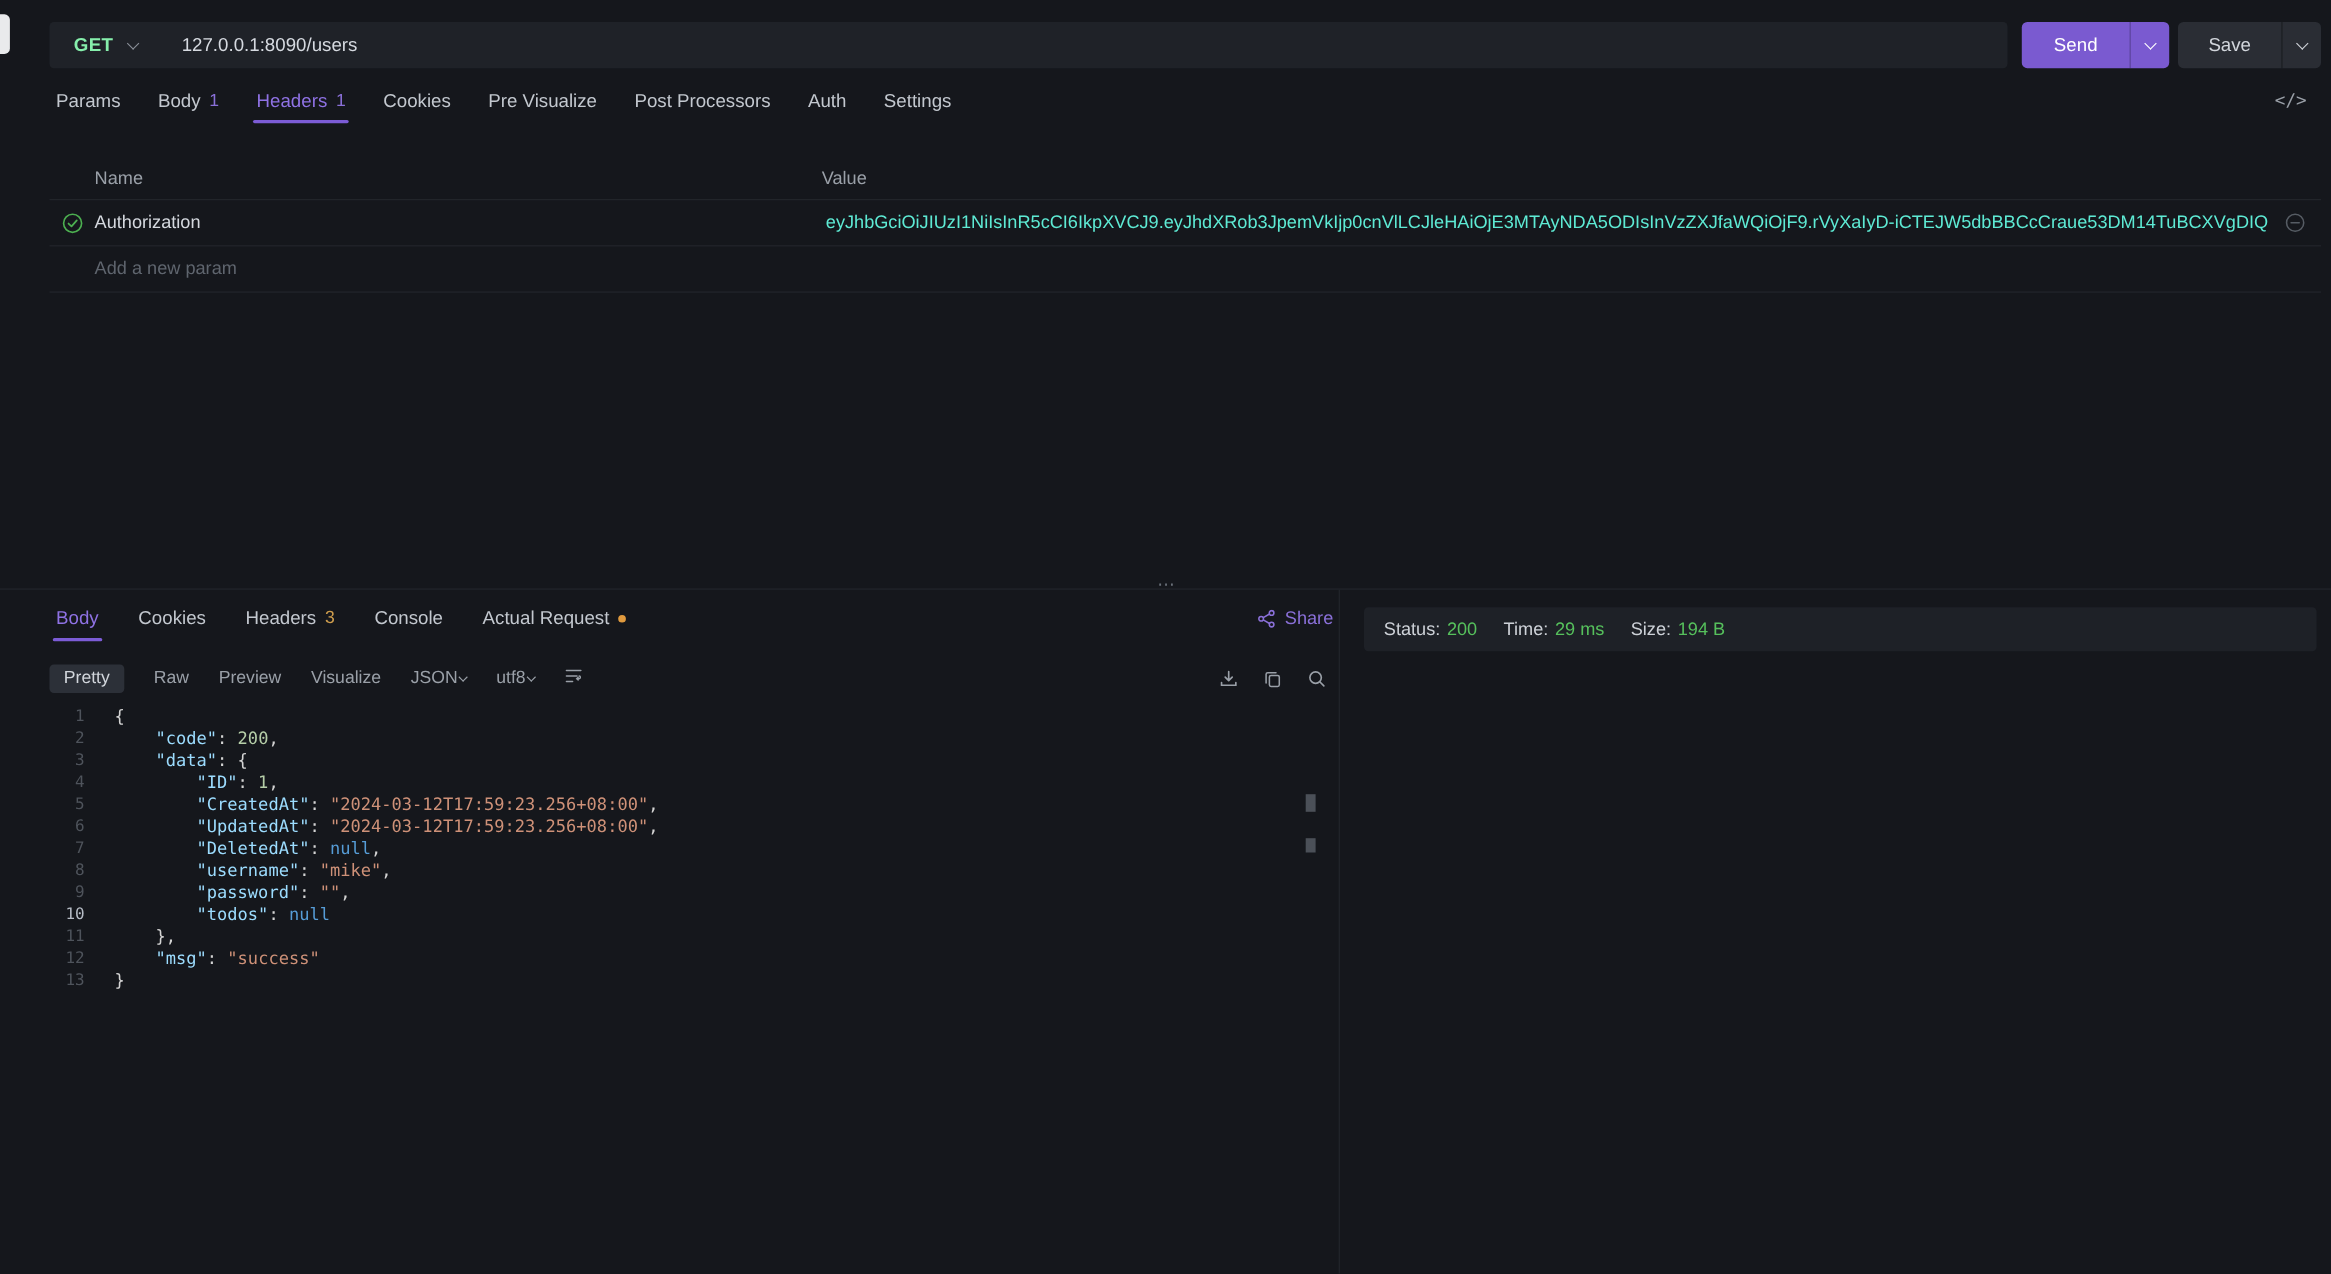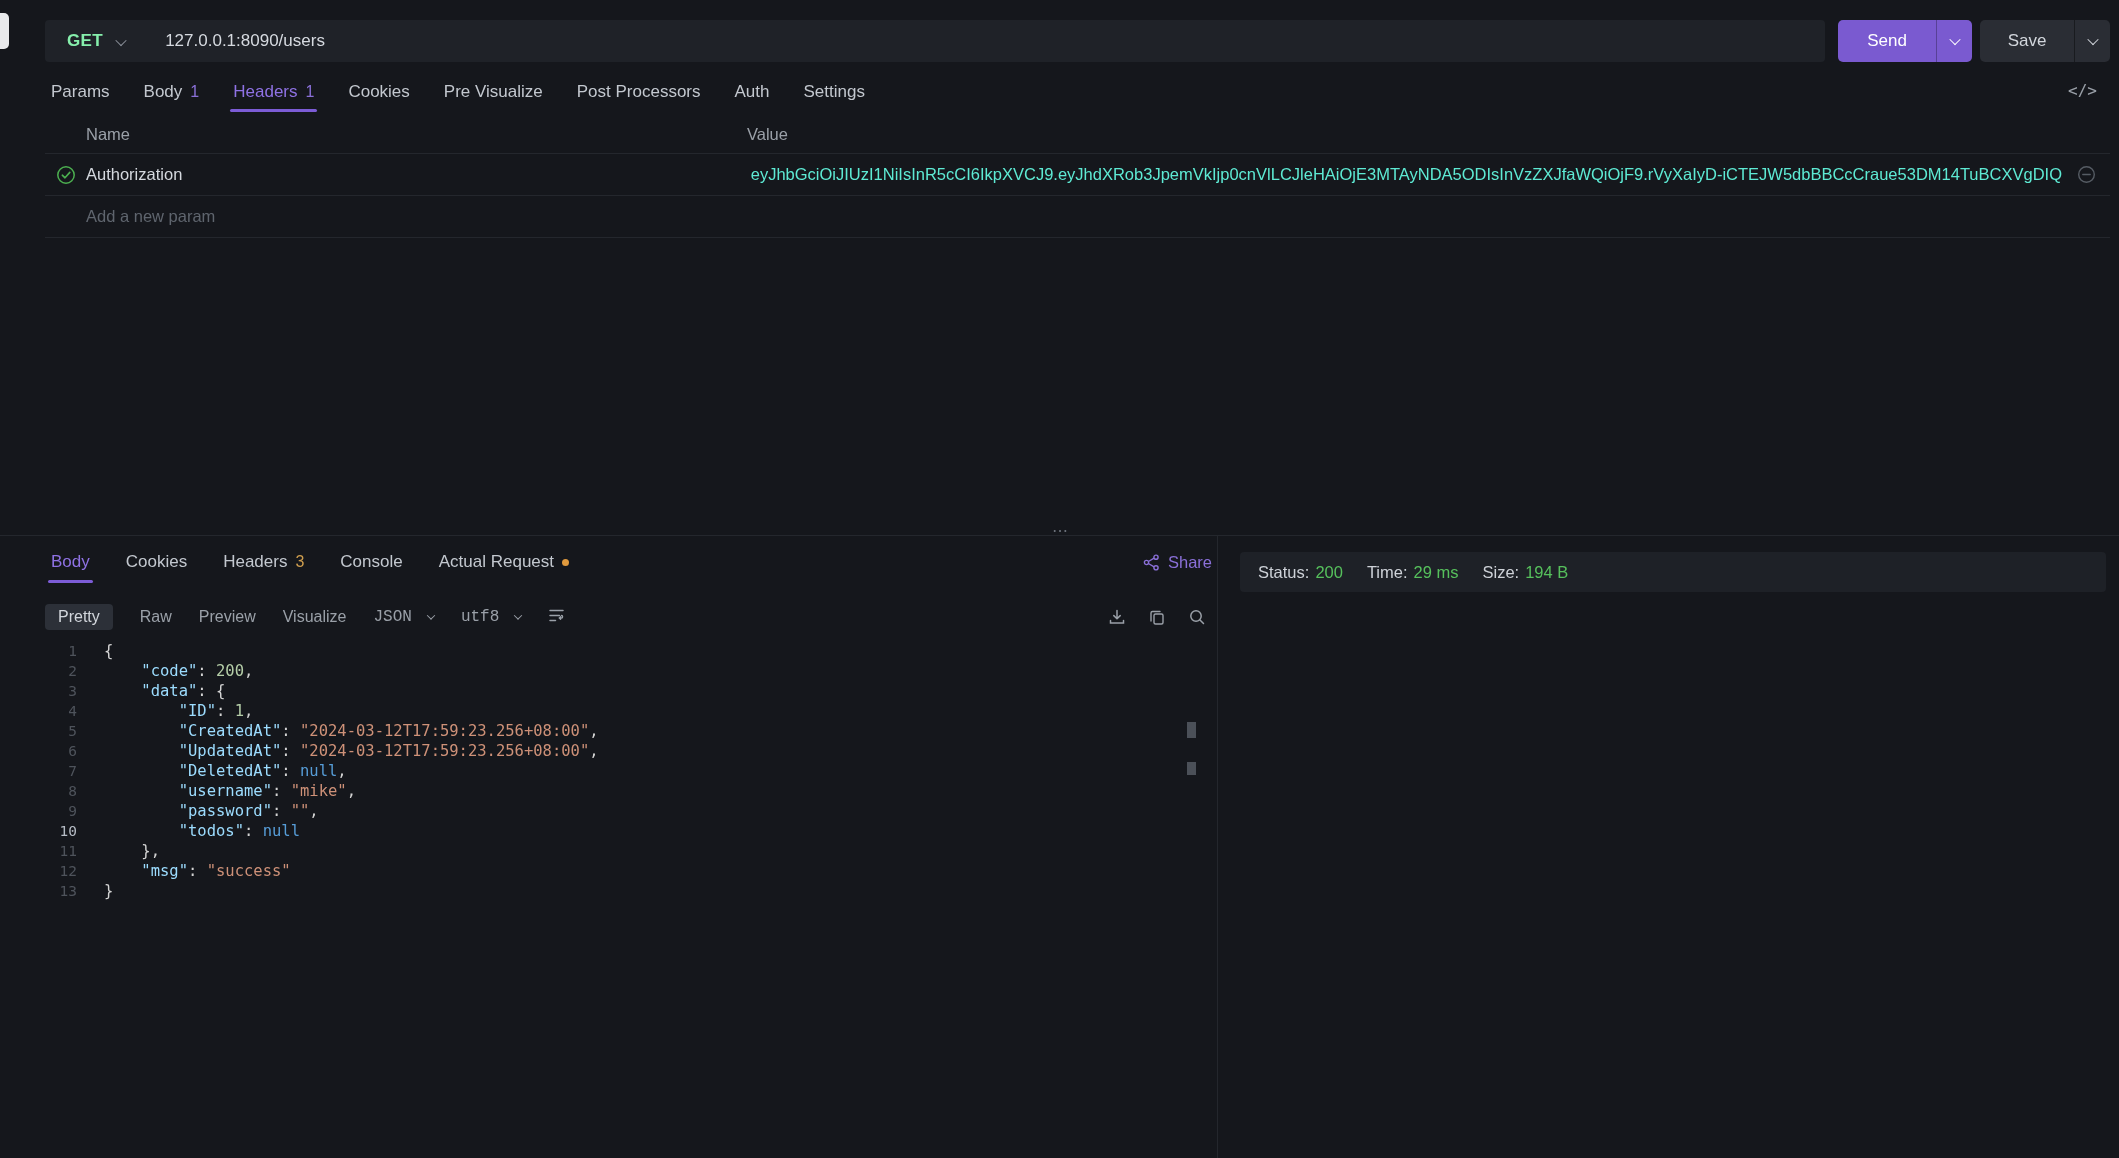--- a/index.html
+++ b/index.html
@@ -37,21 +37,21 @@
 
   
   .req-tabs { position:absolute; left:51px; top:72px; height:40px; display:flex; gap:34px; align-items:center; font-size:17px; color:#c3c8cf; }
   .tab { position:relative; height:100%; display:flex; align-items:center; gap:8px; cursor:pointer; white-space:nowrap; }
   .tab .count { color:#8a70d8; font-size:16px; }
   .tab.active { color:#8f72e4; }
   .tab.active::after { content:""; position:absolute; left:-3px; right:-3px; bottom:0; height:3px; background:#7c5cd6; border-radius:2px; }
   .code-toggle { position:absolute; left:2068px; top:81px; color:#9aa0a8; font-size:16px; font-family:"DejaVu Sans Mono", monospace; cursor:pointer; }
 
   
-  .tbl { position:absolute; left:45px; top:116px; width:2065px; font-size:16.5px; }
+  .tbl { position:absolute; left:45px; top:144px; width:2065px; font-size:16.5px; }
   .tbl-header { height:38px; display:flex; align-items:center; color:#9aa0a8; border-bottom:1px solid #24272d; }
   .tbl-row { height:42px; display:flex; align-items:center; border-bottom:1px solid #24272d; }
   .cell-toggle { width:41px; padding-left:11px; display:flex; align-items:center; }
   .cell-name { width:661px; color:#d5d9df; }
   .hdr-spacer { width:41px; }
   .hdr-name { width:661px; }
   .hdr-value { flex:1; }
   .cell-value { flex:1; color:#5eead4; white-space:nowrap; overflow:hidden;text-align:right; }
   .cell-remove { width:48px; display:flex; justify-content:center; align-items:center; cursor:pointer; }
   .add-row-text { padding-left:41px; color:#5f656e; }
@@ -70,21 +70,21 @@
 
   
   .status-bar { position:absolute; left:1240px; top:552px; width:866px; height:40px; background:#1e2127; border-radius:4px; display:flex; align-items:center; padding-left:18px; font-size:16.5px; color:#ced2d8; }
   .status-bar .grp { margin-right:24px; }
   .status-bar .val { color:#56c05c; margin-left:6px; }
 
   
   .res-toolbar { position:absolute; left:45px; top:597px; height:40px; display:flex; align-items:center; gap:27px; font-size:16px; color:#9aa0a8; }
   .chip { background:#2c3038; border-radius:4px; padding:4px 13px; color:#d2d6dc; cursor:pointer; }
   .tb-item { cursor:pointer; }
-  .sel { display:flex; align-items:center; gap:16px; cursor:pointer;font-family:Liberation Mono, monospace; }
+  .sel { display:flex; align-items:center; gap:2px; cursor:pointer; }
   .sel .chev { width:6px; height:6px; }
   .res-tool-icons { position:absolute; left:1108px; top:597px; height:40px; display:flex; align-items:center; gap:22px; color:#9aa0a8; }
   .res-tool-icons svg { cursor:pointer; display:block; }
 
   
   .editor { position:absolute; left:45px; top:641px; width:1160px; }
   .cl { display:flex; height:20px; line-height:20px; font-family:"DejaVu Sans Mono", monospace; font-size:15.5px; }
   .ln { width:32px; text-align:right; color:#4e535b; margin-right:27px; font-size:14.5px; flex:none; }
   .ln-cur { color:#b6bcc5; }
   .code { white-space:pre; }

